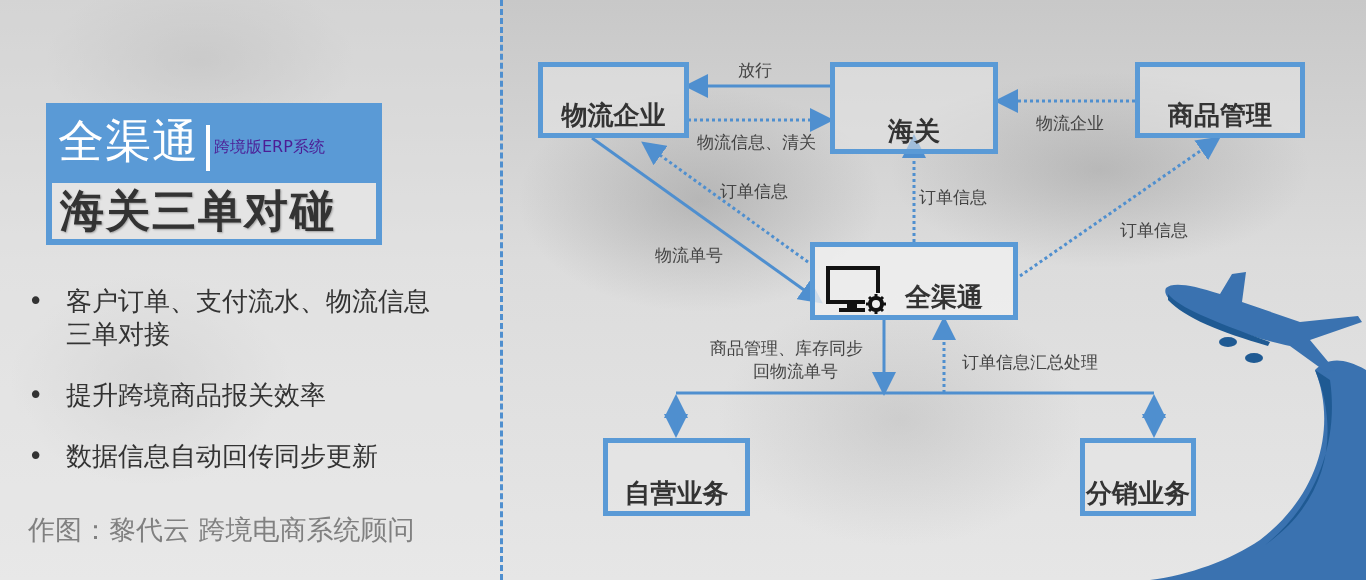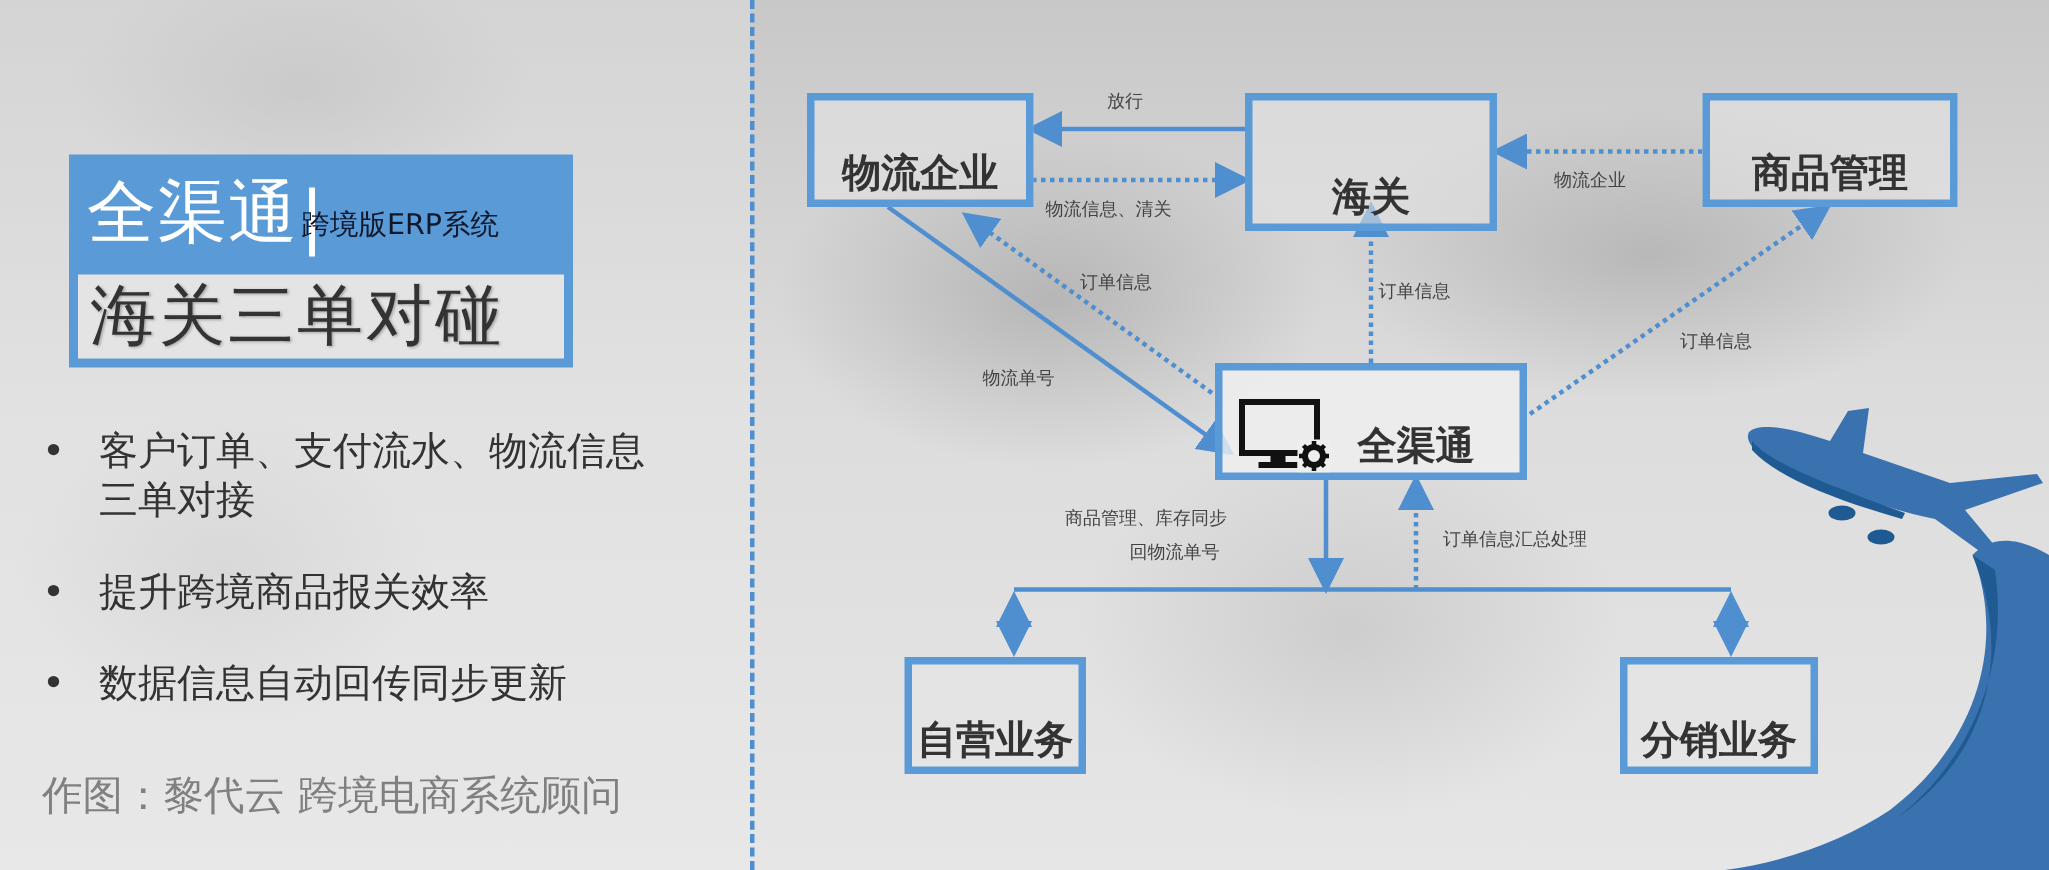--- a/index.html
+++ b/index.html
@@ -13,32 +13,32 @@
       radial-gradient(ellipse 300px 140px at 1100px 170px, rgba(130,130,130,.35), transparent 70%),
       radial-gradient(ellipse 260px 180px at 900px 420px, rgba(160,160,160,.3), transparent 70%),
       radial-gradient(ellipse 200px 150px at 150px 380px, rgba(170,170,170,.3), transparent 70%),
       linear-gradient(180deg,#c8c8c8 0%,#dcdcdc 45%,#e6e6e6 100%);}
   .left-panel{position:absolute;left:0;top:0;width:500px;height:580px;background:rgba(235,235,235,.35);}
   .divider{position:absolute;left:500px;top:0;height:580px;width:0;border-left:3px dashed #4f8fcf;}
 
   .title-box{position:absolute;left:46px;top:103px;width:336px;height:142px;background:#5a9ad6;}
   .brand{position:absolute;left:12px;top:6px;font-size:46px;color:#fff;letter-spacing:1px;line-height:64px;}
   .brand-bar{position:absolute;left:160px;top:22px;width:4px;height:46px;background:#fff;}
-  .brand-sub{position:absolute;left:155px;top:34px;font-size:19px;color:#0f172a;}
+  .brand-sub{position:absolute;left:168px;top:34px;font-size:16px;color:#4c1d95;}
   .title-inner{position:absolute;left:6px;top:80px;width:324px;height:56px;background:#e4e4e4;}
-  .big-title{position:absolute;left:8px;top:2px;font-size:44px;font-weight:normal;color:#333;letter-spacing:2px;line-height:52px;text-shadow:1px 1px 2px rgba(0,0,0,.3);}
+  .big-title{position:absolute;left:8px;top:2px;font-size:44px;font-weight:bold;color:#333;letter-spacing:2px;line-height:52px;text-shadow:1px 1px 2px rgba(0,0,0,.3);}
 
   .bullets{position:absolute;left:28px;top:285px;width:440px;}
   .bullet{display:flex;font-size:26px;color:#333;line-height:33px;margin-bottom:28px;}
   .bullet .dot{width:38px;flex:none;}
   .credit{position:absolute;left:28px;top:512px;font-size:27px;color:#808080;}
 
   .node{position:absolute;border:5px solid #5a9ad6;background:rgba(230,230,230,.55);
     display:flex;align-items:flex-end;justify-content:center;font-weight:bold;font-size:26px;color:#333;box-sizing:border-box;}
-  .elabel{position:absolute;font-size:12px;color:#444;white-space:nowrap;}
+  .elabel{position:absolute;font-size:17px;color:#444;white-space:nowrap;}
   svg.lines{position:absolute;left:0;top:0;}
   .plane{position:absolute;left:1150px;top:260px;}
 </style>
 </head>
 <body>
 
 <div class="bg"></div>
 <div class="left-panel"></div>
 <div class="divider"></div>
 
@@ -123,24 +123,24 @@
       <line x1="41" y1="39" x2="44" y2="39"></line>
         <line x1="58" y1="39" x2="61" y2="39"></line>
       <line x1="44" y1="32" x2="46" y2="34"></line>
         <line x1="56" y1="44" x2="58" y2="46"></line>
       <line x1="58" y1="32" x2="56" y2="34"></line>
         <line x1="46" y1="44" x2="44" y2="46"></line>
     </g>
   </svg>
   <span>全渠通</span>
 </div>
-<div class="node" style="left:603px;top:438px;width:121px;height:78px;">
+<div class="node" style="left:603px;top:438px;width:147px;height:78px;">
   <span>自营业务</span>
 </div>
-<div class="node" style="left:1080px;top:438px;width:132px;height:78px;">
+<div class="node" style="left:1080px;top:438px;width:116px;height:78px;">
   <span>分销业务</span>
 </div>
 
 <div class="elabel" style="left:738px;top:59px;">放行</div>
 <div class="elabel" style="left:697px;top:131px;">物流信息、清关</div>
 <div class="elabel" style="left:1036px;top:112px;">物流企业</div>
 <div class="elabel" style="left:720px;top:180px;">订单信息</div>
 <div class="elabel" style="left:919px;top:186px;">订单信息</div>
 <div class="elabel" style="left:1120px;top:219px;">订单信息</div>
 <div class="elabel" style="left:655px;top:244px;">物流单号</div>

